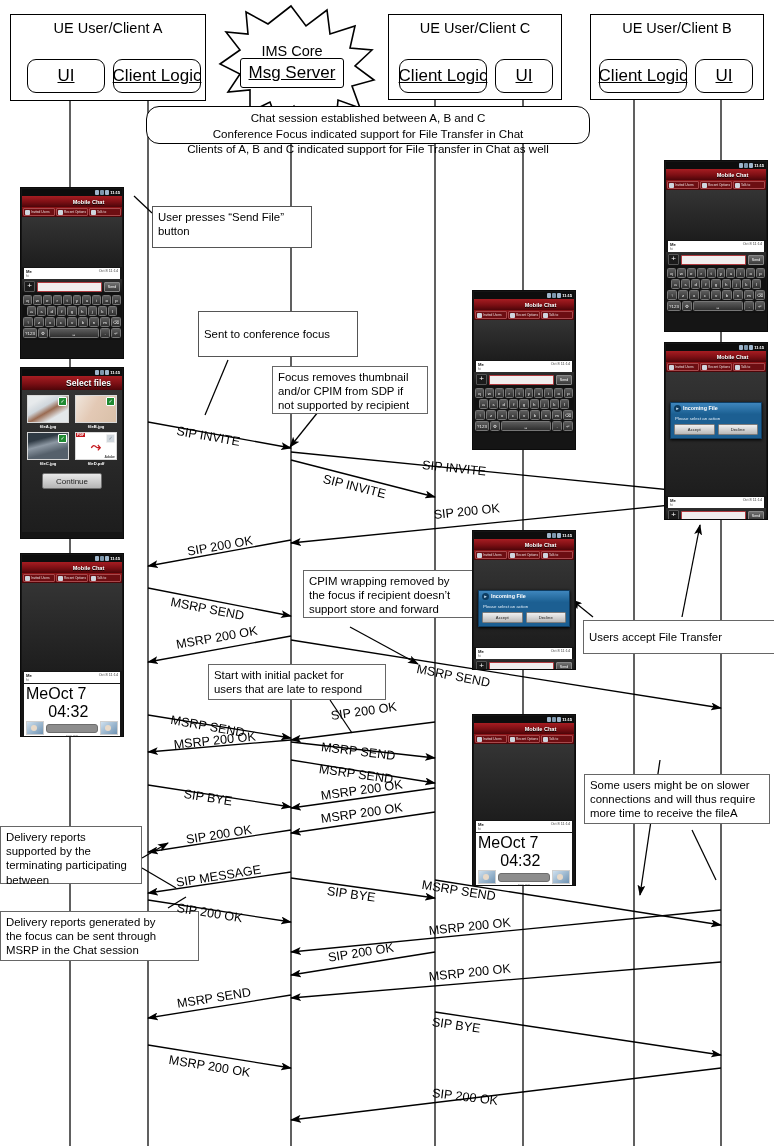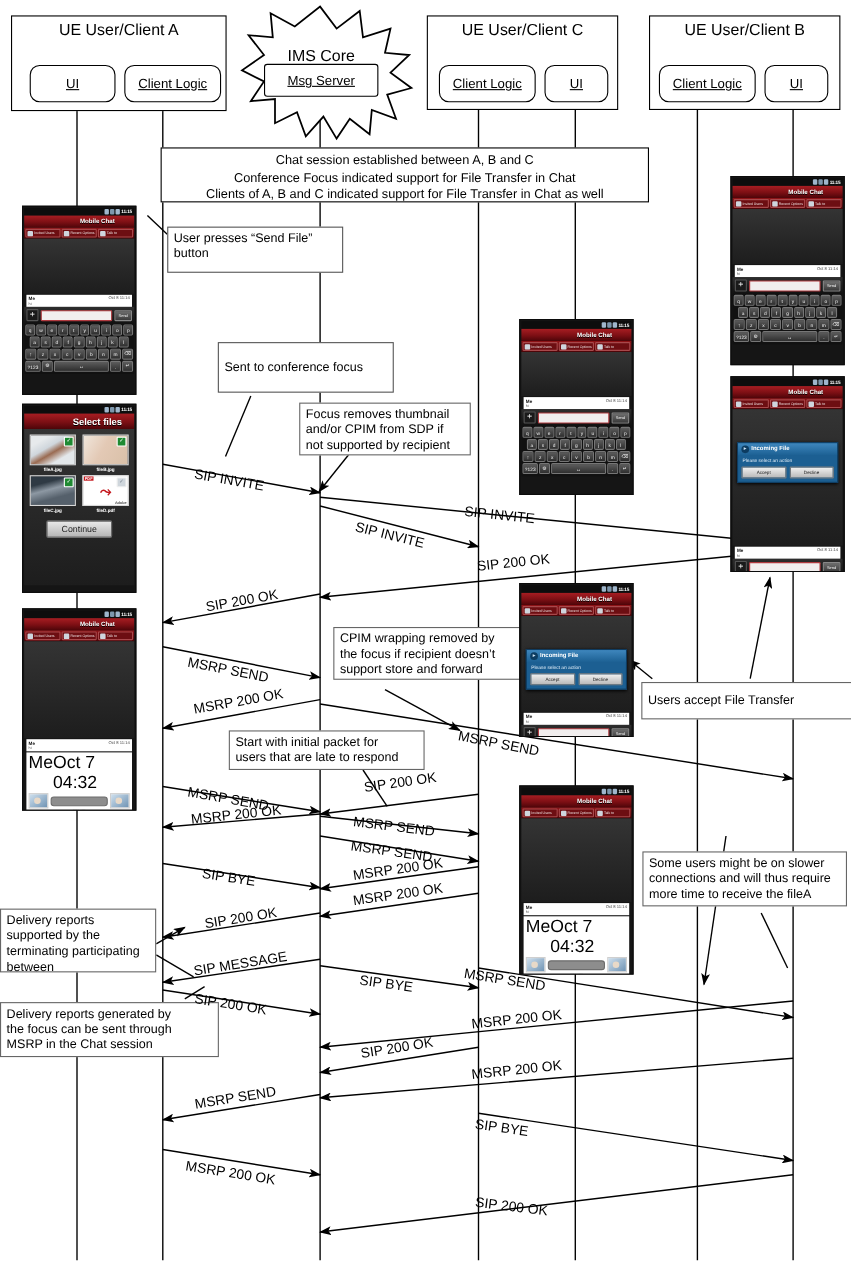--- a/index.html
+++ b/index.html
@@ -5,21 +5,21 @@
   html,body{margin:0;padding:0;background:#fff;}
   body{width:774px;height:1146px;position:relative;overflow:hidden;
        font-family:"Liberation Sans","DejaVu Sans",sans-serif;color:#000;}
   #stage{position:absolute;left:0;top:0;width:774px;height:1146px;}
   svg.layer{position:absolute;left:0;top:0;width:774px;height:1146px;overflow:visible;}
   
   .actorbox{position:absolute;border:1.6px solid #000;background:#fff;box-sizing:border-box;}
   .actortitle{text-align:center;font-size:14.5px;line-height:16px;padding-top:5px;white-space:nowrap;}
   .subbox{position:absolute;border:1.5px solid #000;border-radius:9px;background:#fff;
           box-sizing:border-box;display:flex;align-items:center;justify-content:center;}
-  .subbox span{font-size:12px;text-decoration:underline;white-space:nowrap;}
+  .subbox span{font-size:17px;text-decoration:underline;white-space:nowrap;}
   
   .note{position:absolute;border:1.3px solid #555;background:#fff;box-sizing:border-box;
         font-size:11.4px;line-height:14.2px;padding:3px 5px;}
   .note.thick{border:1.4px solid #666;}
   
   .banner{position:absolute;border:1.4px solid #000;background:#fff;box-sizing:border-box;
           text-align:center;font-size:11.6px;line-height:15.5px;padding:3px 0 4px;}
   
   .alabel{position:absolute;font-size:12.6px;white-space:nowrap;
           transform-origin:0 0;background:transparent;}
@@ -210,21 +210,21 @@
   <div class="actorbox" style="left:590px;top:14px;width:174px;height:86px;">
     <div class="actortitle">UE User/Client B</div>
     <div class="subbox" style="left:8px;top:44px;width:88px;height:34px;">
       <span>Client Logic</span>
     </div>
     <div class="subbox" style="left:104px;top:44px;width:58px;height:34px;">
       <span>UI</span>
     </div>
   </div>
 
-  <div class="banner" style="left:146px;top:134px;width:444px;height:50px;">
+  <div class="banner" style="left:146px;top:106px;width:444px;height:38px;border-radius:13px;">
     <div>Chat session established between A, B and C</div>
     <div>Conference Focus indicated support for File Transfer in Chat</div>
     <div>Clients of A, B  and C indicated support for File Transfer in Chat as well</div>
   </div>
 
   <div class="note" style="left:152px;top:206px;width:160px;height:42px;">
     <div>User presses “Send File”</div>
     <div>button</div>
   </div>
 

